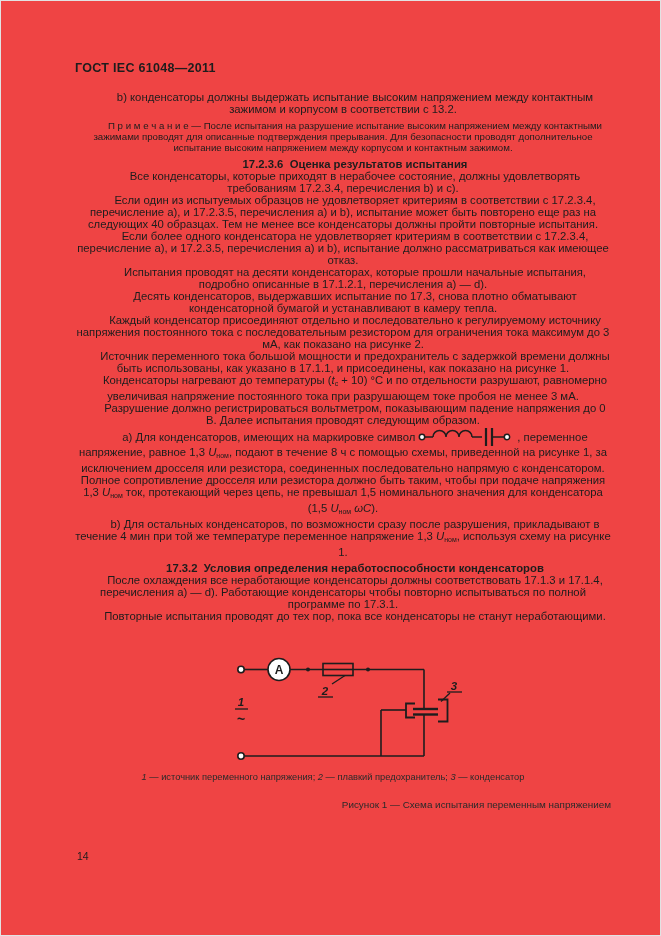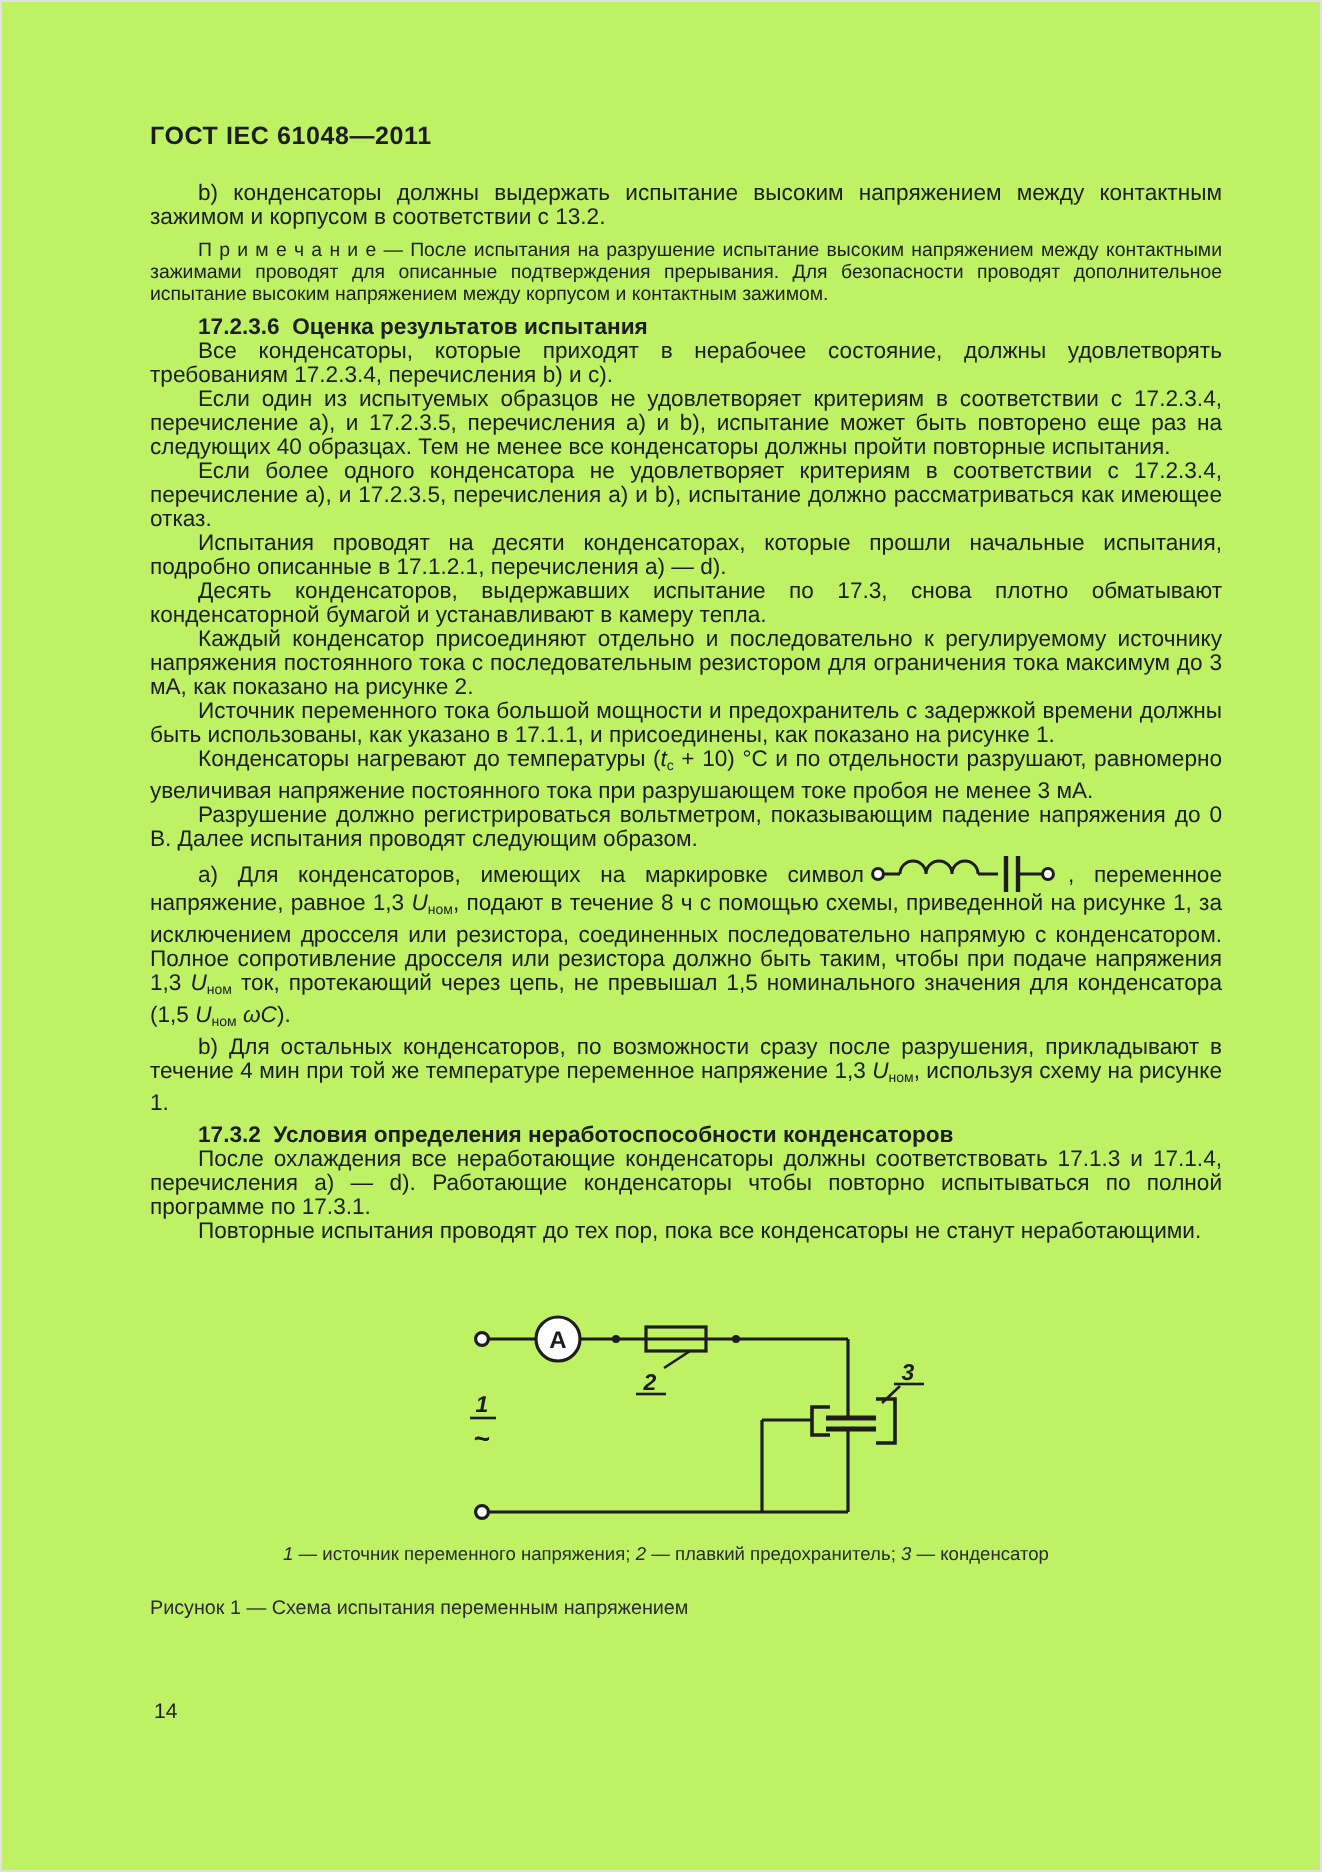--- a/index.html
+++ b/index.html
@@ -1,28 +1,28 @@
 <!DOCTYPE html>
 <html><head>
 <meta charset="utf-8">
 <style>
   html,body{margin:0;padding:0;background:#f2f2f2;}
   .page{
     position:relative;width:661px;height:936px;margin:0 auto;
-    background:#bef264;color:#1d1d1d;
+    background:#ef4444;color:#1d1d1d;
     font-family:"Liberation Sans",sans-serif;
     outline:1px solid #e2e2e2;outline-offset:-1px;
     overflow:hidden;
   }
   .doc-header{
     position:absolute;left:75px;top:61px;
     font-size:12.5px;font-weight:bold;letter-spacing:.3px;
   }
   .content{position:absolute;left:75px;top:91px;width:536px;}
-  .content p{margin:0;padding:0;}
+  .content p{margin:0;padding:0;text-align:center;}
   .body-p{
     font-size:11.3px;line-height:12px;
     text-align:justify;text-indent:24px;
   }
   .note-p{
     font-size:9.7px;line-height:11px;
     text-align:justify;text-indent:24px;margin:5px 0 5px 0 !important;
   }
   .heading-p{
     font-size:11.3px;line-height:12px;font-weight:bold;
@@ -32,21 +32,21 @@
   .sub{font-size:.62em;vertical-align:-.3em;}
   .inline-sym{vertical-align:-5px;margin:0 3px;}
   .figure-svg{position:absolute;left:228px;top:652px;}
   .figure-svg text{font-family:"Liberation Sans",sans-serif;}
   .fig-legend{
     position:absolute;left:65px;top:772px;width:536px;
     text-align:center;font-size:9.3px;color:#2a2a2a;
   }
   .fig-caption{
     position:absolute;left:75px;top:799px;width:536px;
-    text-align:left;font-size:9.9px;color:#2a2a2a;
+    text-align:right;font-size:9.9px;color:#2a2a2a;
   }
   .page-num{position:absolute;left:77px;top:850px;font-size:10.5px;}
 </style>
 </head>
 <body>
 
 <div class="page">
 
   <div class="doc-header">ГОСТ IEC 61048—2011</div>
 

